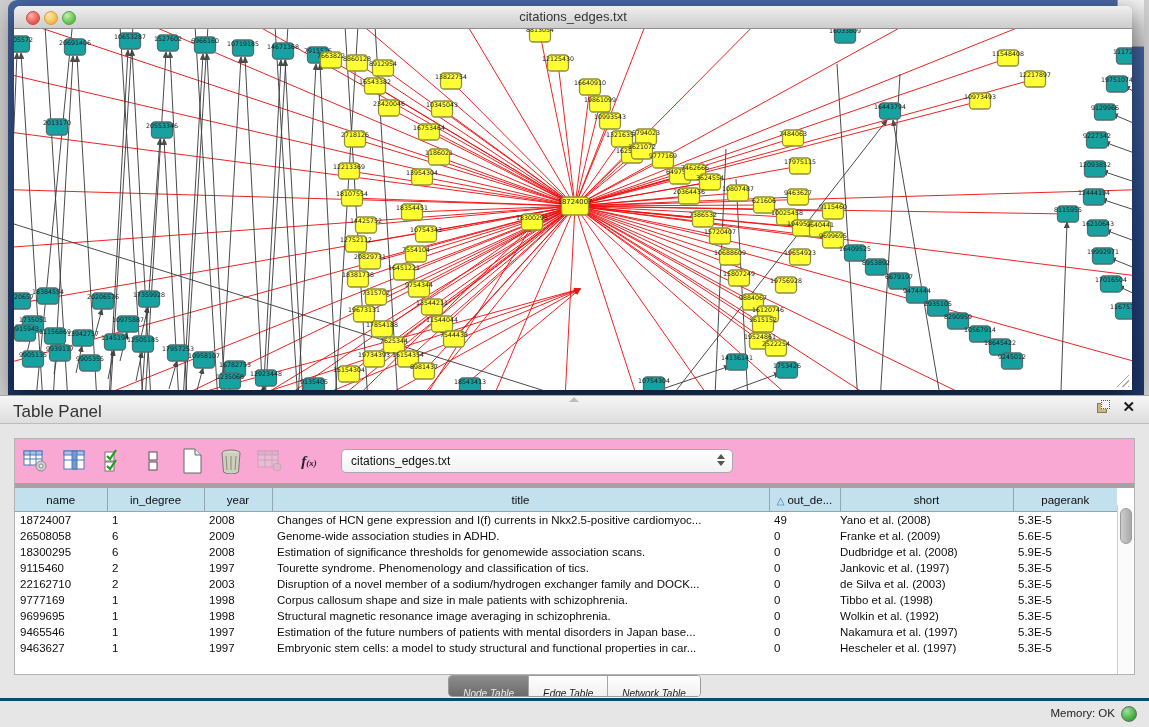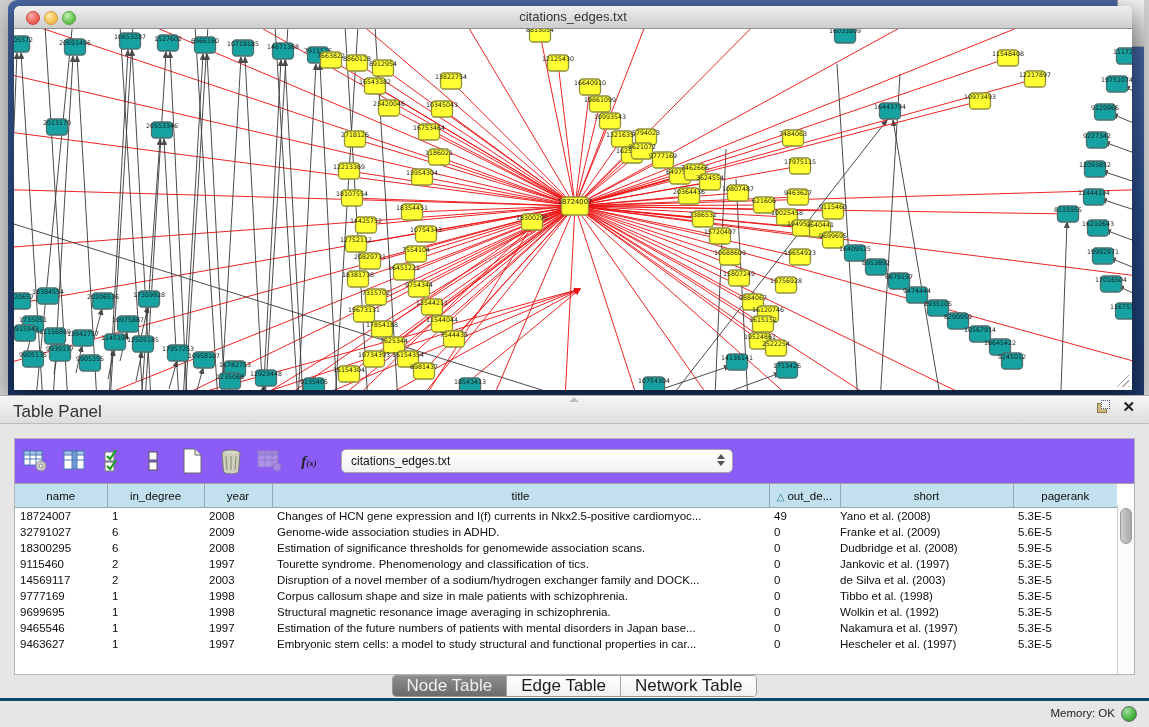--- a/index.html
+++ b/index.html
@@ -25,21 +25,21 @@
   .panel-header{position:relative;height:27px;background:linear-gradient(#f6f6f6,#dddddd);border-top:1px solid #a8a8a8;border-bottom:1px solid #bcbcbc;}
   .panel-title{position:absolute;left:13px;top:6px;font-size:17px;color:#333;}
   .splitter-handle{position:absolute;left:569px;top:1px;width:10px;height:5px;background:#bdbdbd;clip-path:polygon(50% 0,100% 100%,0 100%);}
   .panel-icons{position:absolute;right:14px;top:4px;display:flex;gap:12px;align-items:center;}
   .float-ic{width:13px;height:13px;position:relative;}
   .float-ic .sq1{position:absolute;left:0;top:3px;width:8px;height:8px;border:1px solid #8c7a4f;background:#cbb77e;}
   .float-ic .sq2{position:absolute;right:0;top:0;width:7px;height:7px;border:1px dotted #44517e;background:#f4f4f4;}
   .close-ic{font-size:15px;font-weight:bold;color:#1c1c1c;line-height:13px;}
 
   .browser{position:absolute;left:14px;top:43px;width:1119px;height:235px;background:#fff;border:1px solid #b3b3b3;}
-  .toolbar{position:relative;height:44px;background:#8b5cf6;border-bottom:1px solid #a3a3a3;display:flex;align-items:center;gap:13px;padding-left:8px;}
+  .toolbar{position:relative;height:44px;background:#f9a8d4;border-bottom:5px solid #a3a3a3;display:flex;align-items:center;gap:13px;padding-left:8px;}
   .tbtn{width:26px;height:26px;display:flex;align-items:center;justify-content:center;}
   .fx{font-family:"Liberation Serif",serif;font-style:italic;font-weight:bold;font-size:15px;color:#222;}
   .fx small{font-size:9px;font-weight:bold;}
   .combo{margin-left:6px;width:390px;height:22px;background:linear-gradient(#ffffff,#f2f2f2);border:1px solid #a9a9a9;border-radius:5px;position:relative;display:flex;align-items:center;}
   .combo-text{padding-left:9px;font-size:12px;color:#111;}
   .combo-arrows{position:absolute;right:7px;top:4px;display:flex;flex-direction:column;gap:2px;}
   .combo-arrows i{display:block;width:0;height:0;border-left:4px solid transparent;border-right:4px solid transparent;}
   .arr-up{border-bottom:5px solid #555;}
   .arr-dn{border-top:5px solid #555;}
 
@@ -51,21 +51,21 @@
   table.grid th{height:21px;background:#c2e0ee;border-right:1px solid #90a6b2;border-bottom:1px solid #90a6b2;font-weight:normal;font-size:11.5px;text-align:center;overflow:hidden;white-space:nowrap;}
   table.grid th:last-child{border-right:none;text-align:center;}
   table.grid td{height:16px;padding:0 0 0 5px;overflow:hidden;white-space:nowrap;text-overflow:clip;}
   table.grid td:nth-child(6){padding:0;}
   .sort-tri{color:#2d7fae;font-size:10px;margin-right:3px;}
   .vscroll{position:absolute;right:0;top:66px;bottom:0;width:16px;background:#fbfbfb;border-left:1px solid #cfcfcf;}
   .vthumb{margin:3px 2px;width:10px;height:34px;background:linear-gradient(90deg,#cdcdcd,#a9a9a9);border:1px solid #9b9b9b;border-radius:6px;}
 
   .tabs-row{position:absolute;left:0;top:280px;width:1149px;display:flex;justify-content:center;}
   .segmented{display:flex;height:20px;border:1px solid #9a9a9a;border-radius:4px;overflow:hidden;box-shadow:0 1px 0 rgba(255,255,255,.7);}
-  .seg{padding:0 14px;font-size:17px;line-height:20px;background:linear-gradient(#ffffff,#f0f0f0);color:#1a1a1a;border-right:1px solid #a5a5a5;}
+  .seg{padding:8px 14px;font-size:10px;line-height:20px;background:linear-gradient(#ffffff,#f0f0f0);color:#1a1a1a;border-right:1px solid #a5a5a5;font-style:italic;}
   .seg:last-child{border-right:none;}
   .seg.sel{background:linear-gradient(#8d8d8d,#6b6b6b);color:#efefef;}
 
   .status{position:absolute;left:0;bottom:0;width:1149px;height:26px;border-top:3px solid #0c4a6e;}
   .mem{position:absolute;right:34px;top:6px;font-size:11.5px;color:#222;}
   .mem-dot{position:absolute;right:12px;top:5px;width:14px;height:14px;border-radius:50%;background:radial-gradient(circle at 35% 30%,#9fe09a,#3fae3c 65%,#2d8f2c);border:1px solid #6b6b6b;}
 
   
   .tbtn svg{display:block;}
 </style>
@@ -647,21 +647,21 @@
             <tr>
               <td>18724007</td>
               <td>1</td>
               <td>2008</td>
               <td>Changes of HCN gene expression and I(f) currents in Nkx2.5-positive cardiomyoc...</td>
               <td>49</td>
               <td>Yano et al. (2008)</td>
               <td>5.3E-5</td>
             </tr>
             <tr>
-              <td>32791027</td>
+              <td>26508058</td>
               <td>6</td>
               <td>2009</td>
               <td>Genome-wide association studies in ADHD.</td>
               <td>0</td>
               <td>Franke et al. (2009)</td>
               <td>5.6E-5</td>
             </tr>
             <tr>
               <td>18300295</td>
               <td>6</td>
@@ -674,21 +674,21 @@
             <tr>
               <td>9115460</td>
               <td>2</td>
               <td>1997</td>
               <td>Tourette syndrome. Phenomenology and classification of tics.</td>
               <td>0</td>
               <td>Jankovic et al. (1997)</td>
               <td>5.3E-5</td>
             </tr>
             <tr>
-              <td>14569117</td>
+              <td>22162710</td>
               <td>2</td>
               <td>2003</td>
               <td>Disruption of a novel member of a sodium/hydrogen exchanger family and DOCK...</td>
               <td>0</td>
               <td>de Silva et al. (2003)</td>
               <td>5.3E-5</td>
             </tr>
             <tr>
               <td>9777169</td>
               <td>1</td>

